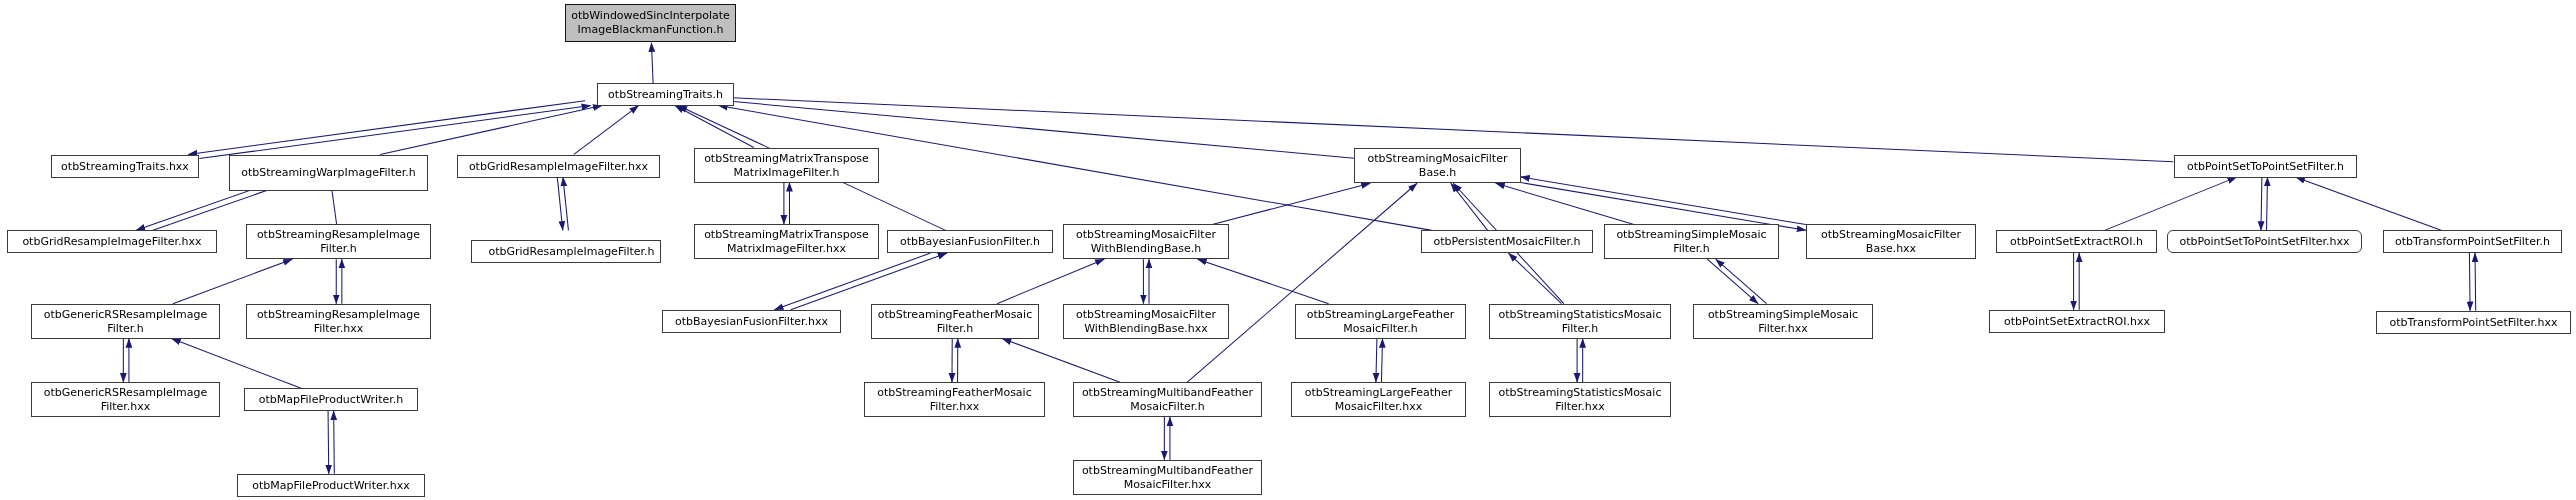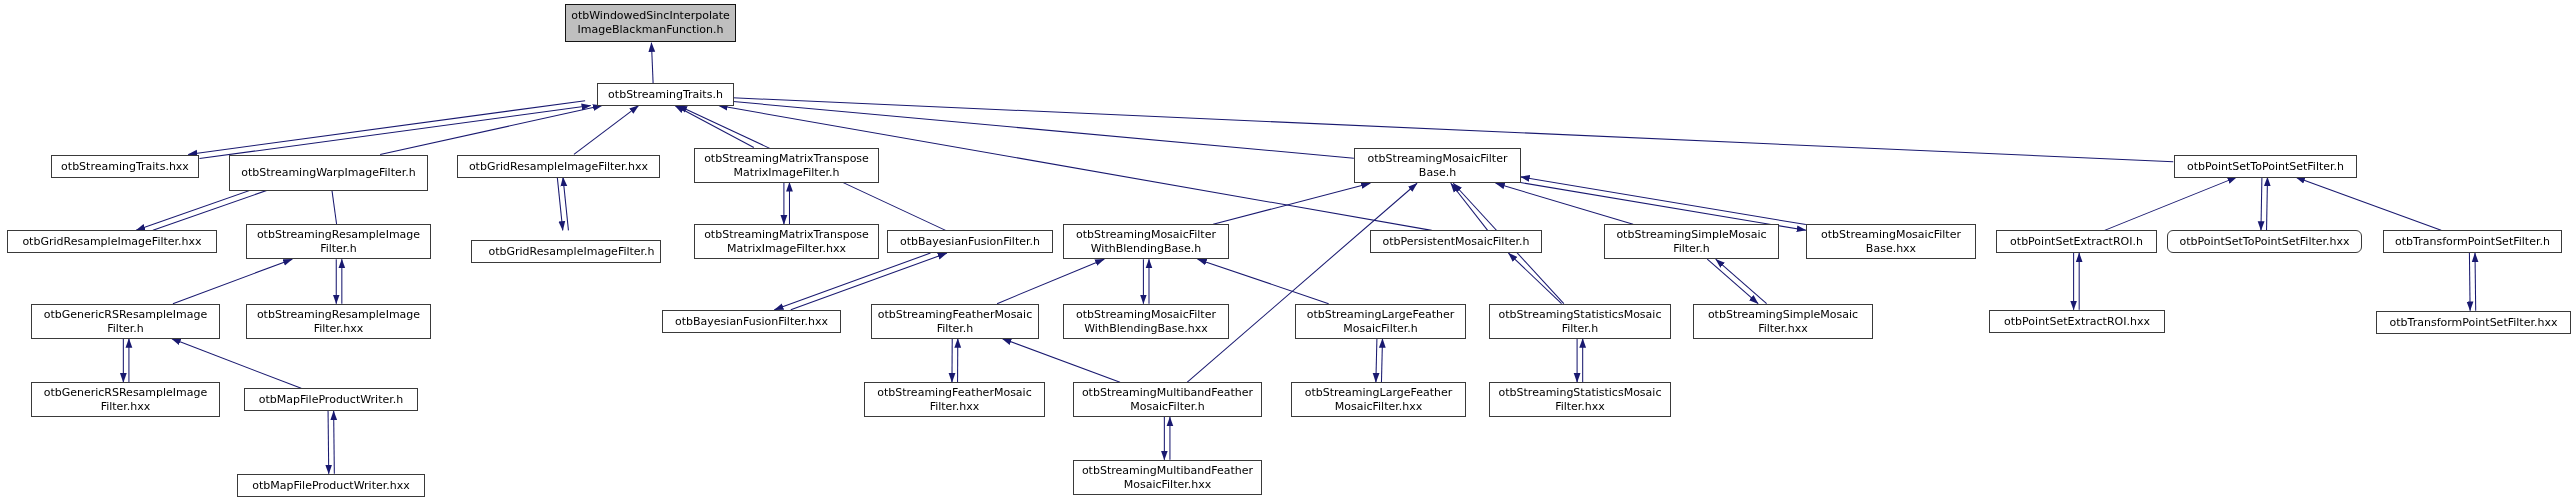--- a/index.html
+++ b/index.html
@@ -94,21 +94,21 @@
     <div class="node" style="left: 2174px; top: 155px; width: 183px; height: 23px;">otbPointSetToPointSetFilter.h</div>
     <div class="node" style="left: 7px; top: 230px; width: 210px; height: 23px;">otbGridResampleImageFilter.hxx</div>
     <div class="node" style="left: 246px; top: 224px; width: 185px; height: 35px;">otbStreamingResampleImage
 Filter.h</div>
     <div class="node" style="left: 471px; top: 240px; width: 190px; height: 23px; padding-left: 11px;">otbGridResampleImageFilter.h</div>
     <div class="node" style="left: 694px; top: 224px; width: 185px; height: 35px;">otbStreamingMatrixTranspose
 MatrixImageFilter.hxx</div>
     <div class="node" style="left: 887px; top: 230px; width: 166px; height: 23px;">otbBayesianFusionFilter.h</div>
     <div class="node" style="left: 1063px; top: 224px; width: 166px; height: 35px;">otbStreamingMosaicFilter
 WithBlendingBase.h</div>
-    <div class="node" style="left: 1370px; top: 230px; width: 172px; height: 23px;">otbPersistentMosaicFilter.h</div>
+    <div class="node" style="left: 1421px; top: 230px; width: 172px; height: 23px;">otbPersistentMosaicFilter.h</div>
     <div class="node" style="left: 1604px; top: 224px; width: 175px; height: 35px;">otbStreamingSimpleMosaic
 Filter.h</div>
     <div class="node" style="left: 1806px; top: 224px; width: 170px; height: 35px;">otbStreamingMosaicFilter
 Base.hxx</div>
     <div class="node" style="left: 1996px; top: 230px; width: 161px; height: 23px;">otbPointSetExtractROI.h</div>
     <div class="node" style="left: 2167px; top: 230px; width: 195px; height: 23px; border-radius: 6px;">otbPointSetToPointSetFilter.hxx</div>
     <div class="node" style="left: 2383px; top: 230px; width: 179px; height: 23px;">otbTransformPointSetFilter.h</div>
     <div class="node" style="left: 31px; top: 304px; width: 189px; height: 35px;">otbGenericRSResampleImage
 Filter.h</div>
     <div class="node" style="left: 246px; top: 304px; width: 185px; height: 35px;">otbStreamingResampleImage

